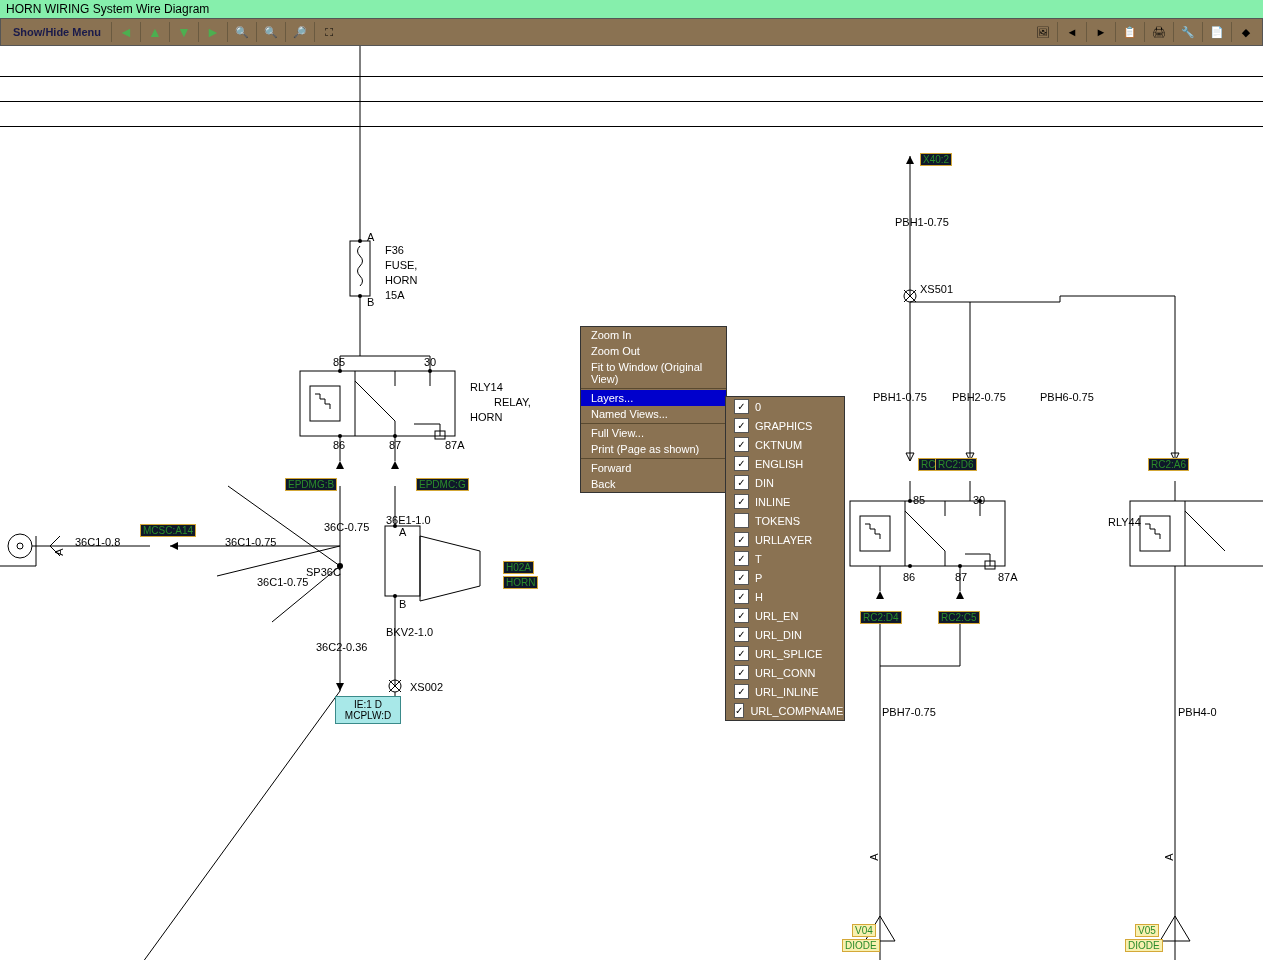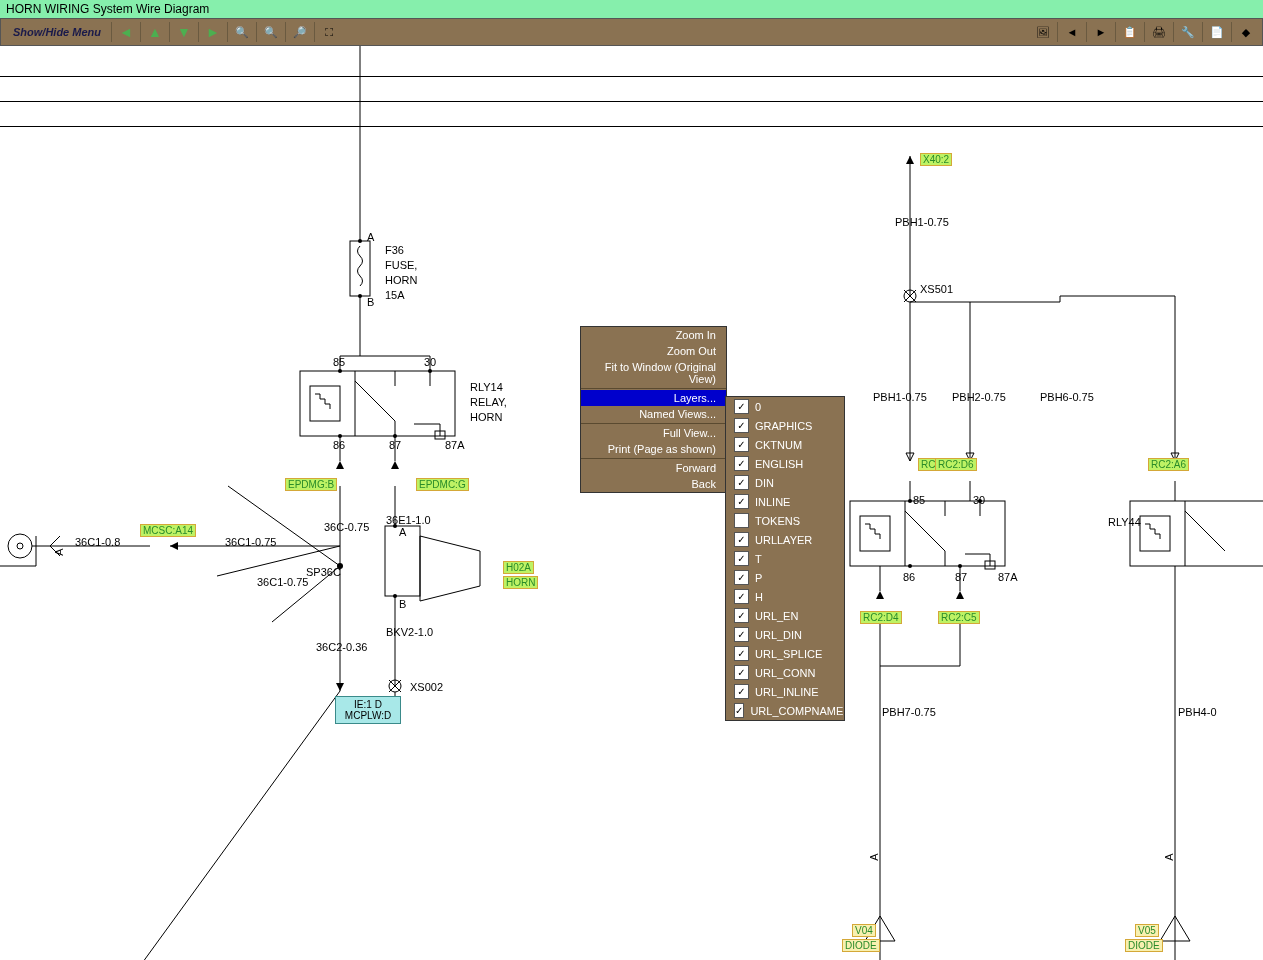--- a/index.html
+++ b/index.html
@@ -1,28 +1,28 @@
 <!DOCTYPE html>
 <html><head>
 <meta charset="utf-8">
 <style>
   body { margin:0; font-family: Arial, sans-serif; font-size:11px; background:#fff; color:#000; }
   .titlebar { background:#86efac; padding:2px 6px; font-size:12px; }
   .toolbar { background:#8a7252; height:26px; display:flex; align-items:center; padding:0 4px; border:1px solid #555; }
-  .menu-btn { font-weight:bold; font-style:italic; color:#1a1a4a; cursor:pointer; padding:0 8px; }
+  .menu-btn { font-weight:bold; color:#1a1a4a; cursor:pointer; padding:0 8px; }
   .tb-sep { width:1px; height:20px; background:#6a5a40; margin:0 2px; }
   .tb-icon { width:20px; height:20px; display:flex; align-items:center; justify-content:center; cursor:pointer; margin:0 2px; }
   .tb-right { margin-left:auto; display:flex; align-items:center; }
   .canvas { position:relative; width:1263px; height:920px; overflow:hidden; }
   .hline { position:absolute; left:0; right:0; height:1px; background:#000; }
   .txt { position:absolute; white-space:nowrap; }
-  .label-green { background:#bef264; border:1px solid #d4a838; color:#2a8c2a; padding:0 2px; font-size:10px; }
+  .label-green { background:#0f172a; border:1px solid #d4a838; color:#2a8c2a; padding:0 2px; font-size:10px; }
   .label-cyan { background:#a8e8e8; border:1px solid #3a8a8a; color:#000; padding:2px 4px; font-size:10px; text-align:center; }
   .label-yellow { background:#f8f0b0; border:1px solid #d4a838; color:#2a8c2a; padding:0 2px; font-size:10px; }
-  .context-menu { position:absolute; background:#8a7252; border:1px solid #333; font-size:11px; color:#fff;text-align:right; }
+  .context-menu { position:absolute; background:#8a7252; border:1px solid #333; font-size:11px; color:#fff; }
   .cm-item { padding:2px 10px; cursor:pointer; }
   .cm-item.sel { background:#0000cc; }
   .cm-sep { height:1px; background:#5a4a30; margin:1px 0; }
   .sub-menu { position:absolute; background:#8a7252; border:1px solid #333; }
   .sm-item { display:flex; align-items:center; padding:2px 8px; color:#fff; cursor:pointer; }
   .sm-check { width:13px; height:13px; background:#fff; border:1px solid #555; margin-right:6px; display:flex; align-items:center; justify-content:center; font-size:10px; color:#000; }
   svg.dia { position:absolute; overflow:visible; }
   .arrow-green { color:#4caf50; font-size:14px; }
 </style>
 </head>
@@ -202,21 +202,21 @@
   <div class="txt" style="left:385px;top:213px">FUSE,</div>
   <div class="txt" style="left:385px;top:228px">HORN</div>
   <div class="txt" style="left:385px;top:243px">15A</div>
 
   <div class="txt" style="left:333px;top:310px">85</div>
   <div class="txt" style="left:424px;top:310px">30</div>
   <div class="txt" style="left:333px;top:393px">86</div>
   <div class="txt" style="left:389px;top:393px">87</div>
   <div class="txt" style="left:445px;top:393px">87A</div>
   <div class="txt" style="left:470px;top:335px">RLY14</div>
-  <div class="txt" style="left:470px;top:350px">RELAY,</div>
+  <div class="txt" style="left:494px;top:350px">RELAY,</div>
   <div class="txt" style="left:470px;top:365px">HORN</div>
 
   <div class="txt label-green" style="left:285px;top:432px">EPDMG:B</div>
   <div class="txt label-green" style="left:416px;top:432px">EPDMC:G</div>
   <div class="txt label-green" style="left:140px;top:478px">MCSC:A14</div>
 
   <div class="txt" style="left:75px;top:490px">36C1-0.8</div>
   <div class="txt" style="left:225px;top:490px">36C1-0.75</div>
   <div class="txt" style="left:324px;top:475px">36C-0.75</div>
   <div class="txt" style="left:257px;top:530px">36C1-0.75</div>

